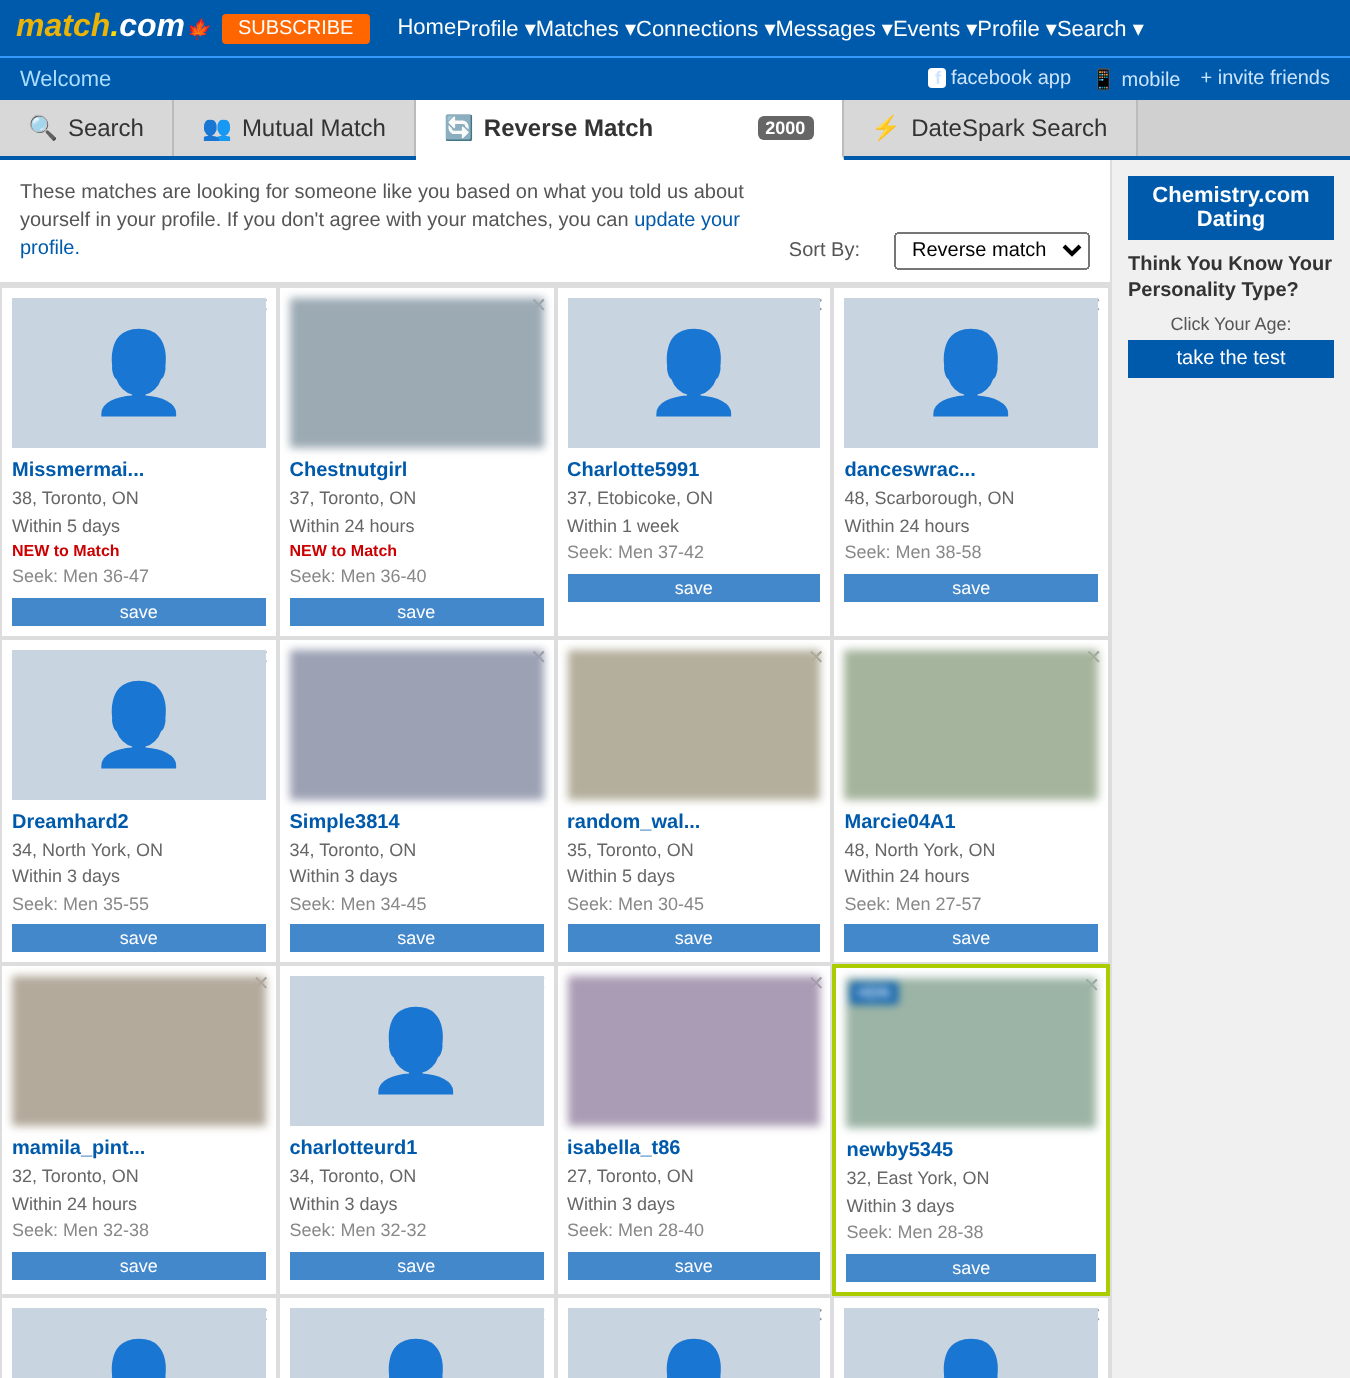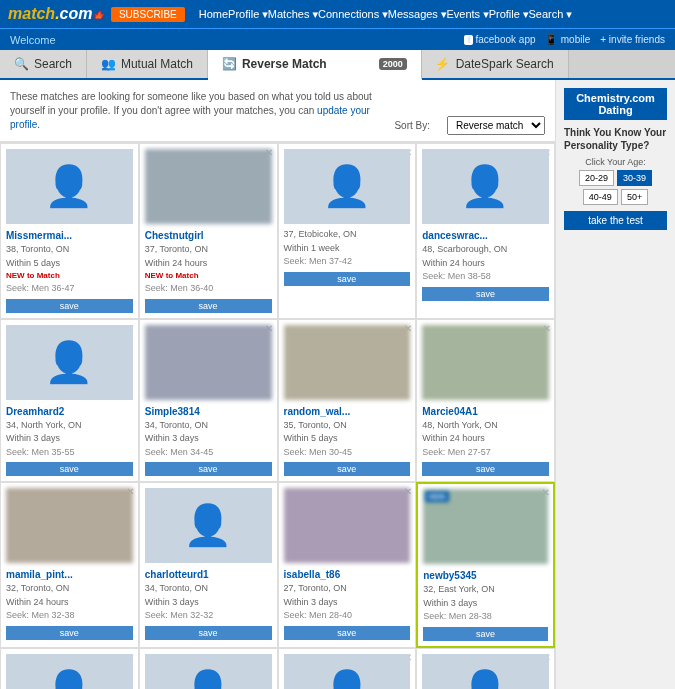--- a/index.html
+++ b/index.html
@@ -144,20 +144,21 @@
             </div><div class="match-info">
               <div class="match-name">Chestnutgirl</div>
               <div class="match-detail">37, Toronto, ON</div>
               <div class="match-detail">Within 24 hours</div>
               <div class="match-new">NEW to Match</div>
               <div class="match-seek">Seek: Men 36-40</div>
             </div><button class="save-btn">save</button></div>
           <div class="match-card"><span class="close-btn">✕</span><div class="match-photo" style="background: rgb(200, 212, 224);">
               <span class="avatar">👤</span>
             </div><div class="match-info">
+              <div class="match-name">Charlotte5991</div>
               <div class="match-detail">37, Etobicoke, ON</div>
               <div class="match-detail">Within 1 week</div>
               <div class="match-seek">Seek: Men 37-42</div>
             </div><button class="save-btn">save</button></div>
           <div class="match-card"><span class="close-btn">✕</span><div class="match-photo" style="background: rgb(200, 212, 224);">
               <span class="avatar">👤</span>
             </div><div class="match-info">
               <div class="match-name">danceswrac...</div>
               <div class="match-detail">48, Scarborough, ON</div>
               <div class="match-detail">Within 24 hours</div>
@@ -254,21 +255,15 @@
           </div>
         </div>
 
     </div>
   </div>
 
   <div class="sidebar">
     <div class="sidebar-title">Chemistry.com Dating</div>
     <h4>Think You Know Your Personality Type?</h4>
     <div style="font-size:9px; color:#555; text-align:center; margin-bottom:3px;">Click Your Age:</div>
-    <div class="age-options">
-      <button class="age-btn">20-29</button>
-      <button class="age-btn selected">30-39</button>
-      <button class="age-btn">40-49</button>
-      <button class="age-btn">50+</button>
-    </div>
     <button class="take-test-btn">take the test</button>
   </div>
 </div>
 
 </body></html>

